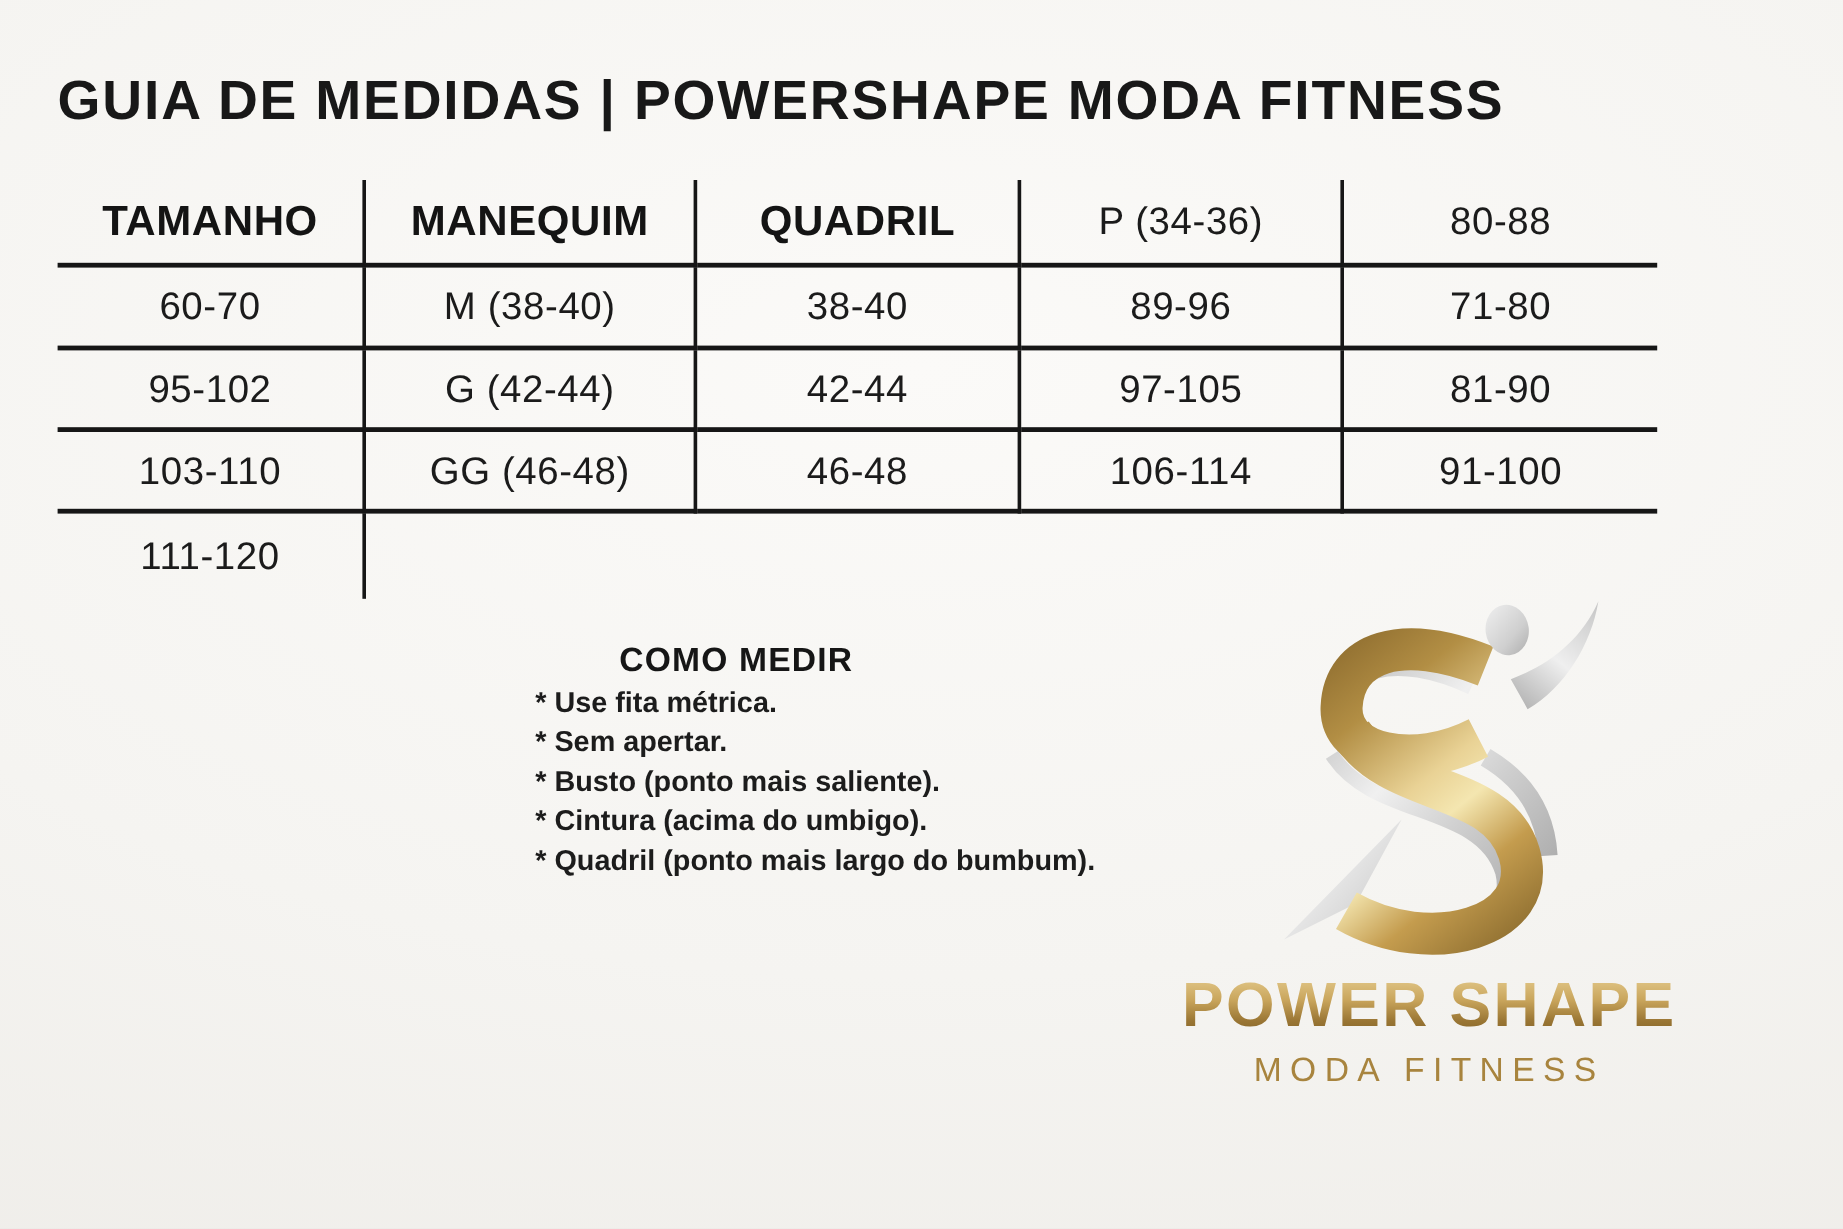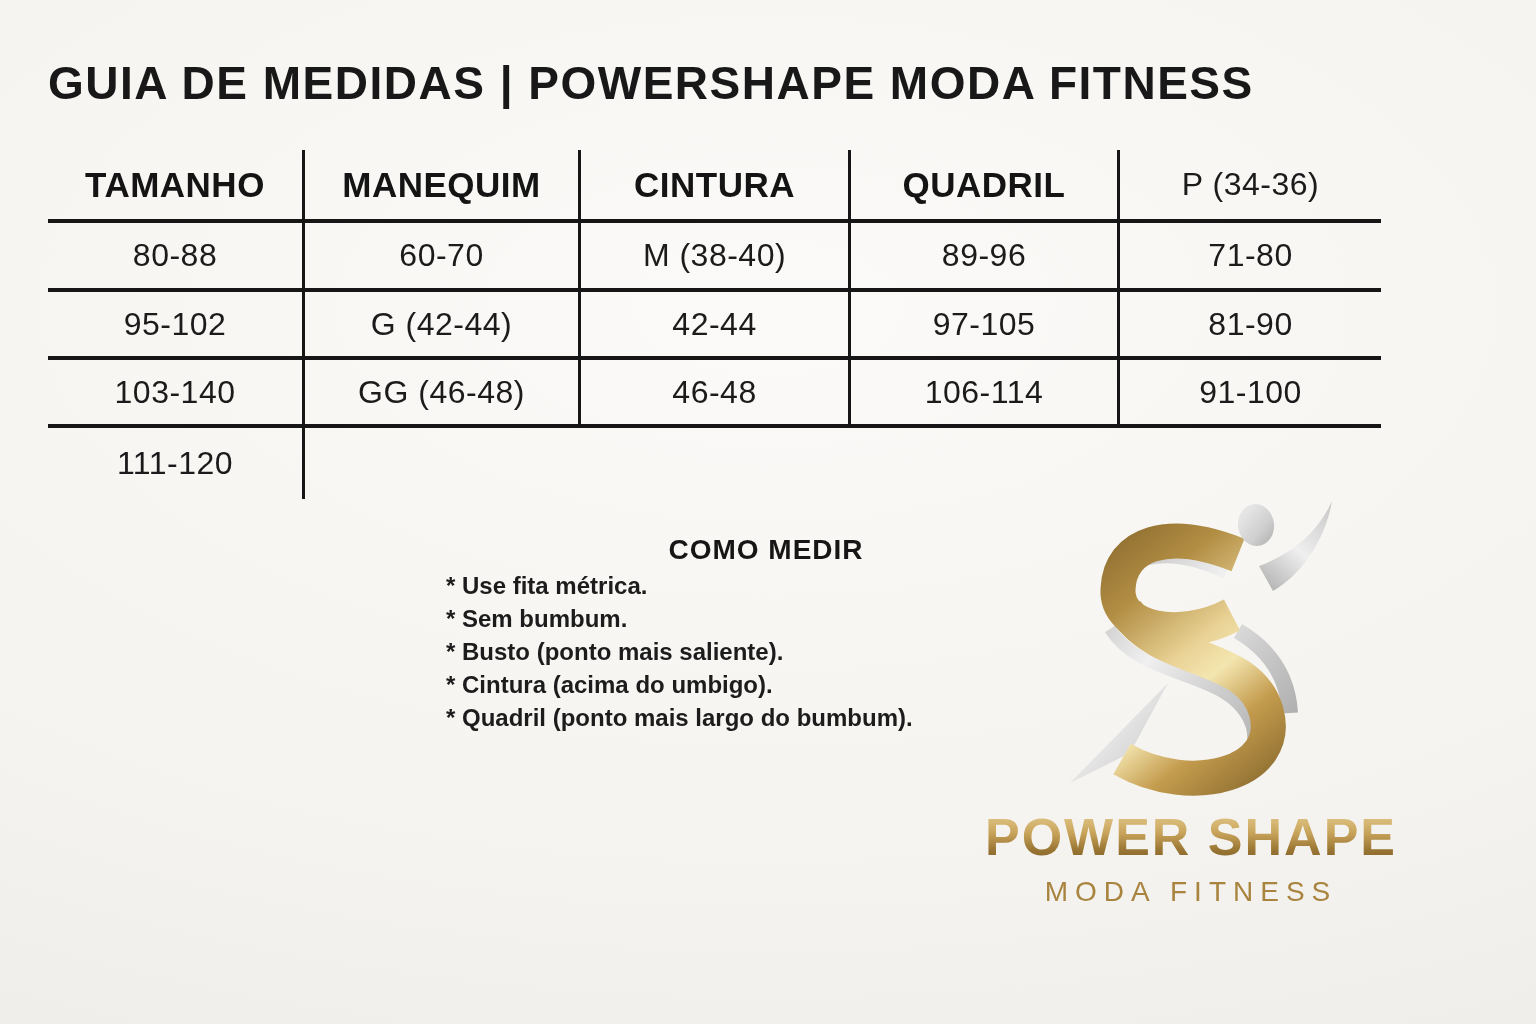--- a/index.html
+++ b/index.html
@@ -22,69 +22,69 @@
   .size-table > div {
     display:flex; align-items:center; justify-content:center;
     box-sizing:border-box; white-space:nowrap;
   }
   .size-table > div:not(:nth-child(5n)) { border-right:3px solid #161616; }
   .size-table > div:nth-child(-n+20)   { border-bottom:4px solid #161616; }
   .th { font-size:35px; font-weight:700; letter-spacing:0.5px; color:#141414; }
   .td { font-size:32px; font-weight:500; letter-spacing:0.5px; color:#1b1b1b; }
   .measure-title {
     position:absolute; left:516px; top:534px; width:500px;
-    text-align:center; font-size:28px; font-weight:800; letter-spacing:1px; color:#161616;
+    font-size:28px; font-weight:800; letter-spacing:1px; color:#161616;
   }
   .measure-list {
     position:absolute; left:446px; top:569px;
     font-size:24px; font-weight:700; line-height:33px; color:#1c1c1c;
   }
   .logo-mark { position:absolute; left:1040px; top:485px; width:330px; height:330px; }
   .brand-text { position:absolute; left:964px; top:805px; width:455px; height:112px; }
 </style>
 </head>
 <body>
 
 <div class="stage">
 
   <div class="page-title">GUIA DE MEDIDAS | POWERSHAPE MODA FITNESS</div>
 
   <div class="size-table">
     <div class="th">TAMANHO</div>
     <div class="th">MANEQUIM</div>
-    <div class="th">CINTURA</div>
     <div class="th">QUADRIL</div>
 
     <div class="td">P (34-36)</div>
     <div class="td">80-88</div>
     <div class="td">60-70</div>
 
     <div class="td">M (38-40)</div>
+    <div class="td">38-40</div>
     <div class="td">89-96</div>
     <div class="td">71-80</div>
     <div class="td">95-102</div>
 
     <div class="td">G (42-44)</div>
     <div class="td">42-44</div>
     <div class="td">97-105</div>
     <div class="td">81-90</div>
-    <div class="td">103-140</div>
+    <div class="td">103-110</div>
 
     <div class="td">GG (46-48)</div>
     <div class="td">46-48</div>
     <div class="td">106-114</div>
     <div class="td">91-100</div>
     <div class="td">111-120</div>
   </div>
 
   <div class="measure-title">COMO MEDIR</div>
 
   <div class="measure-list">
     <div>* Use fita métrica.</div>
-    <div>* Sem bumbum.</div>
+    <div>* Sem apertar.</div>
     <div>* Busto (ponto mais saliente).</div>
     <div>* Cintura (acima do umbigo).</div>
     <div>* Quadril (ponto mais largo do bumbum).</div>
   </div>
 
   <svg class="logo-mark" viewBox="0 0 330 330" xmlns="http://www.w3.org/2000/svg">
     <defs>
       <linearGradient id="goldG" gradientUnits="userSpaceOnUse" x1="60" y1="50" x2="260" y2="300">
         <stop offset="0" stop-color="#8b6a2d"></stop>
         <stop offset="0.22" stop-color="#b28e44"></stop>

